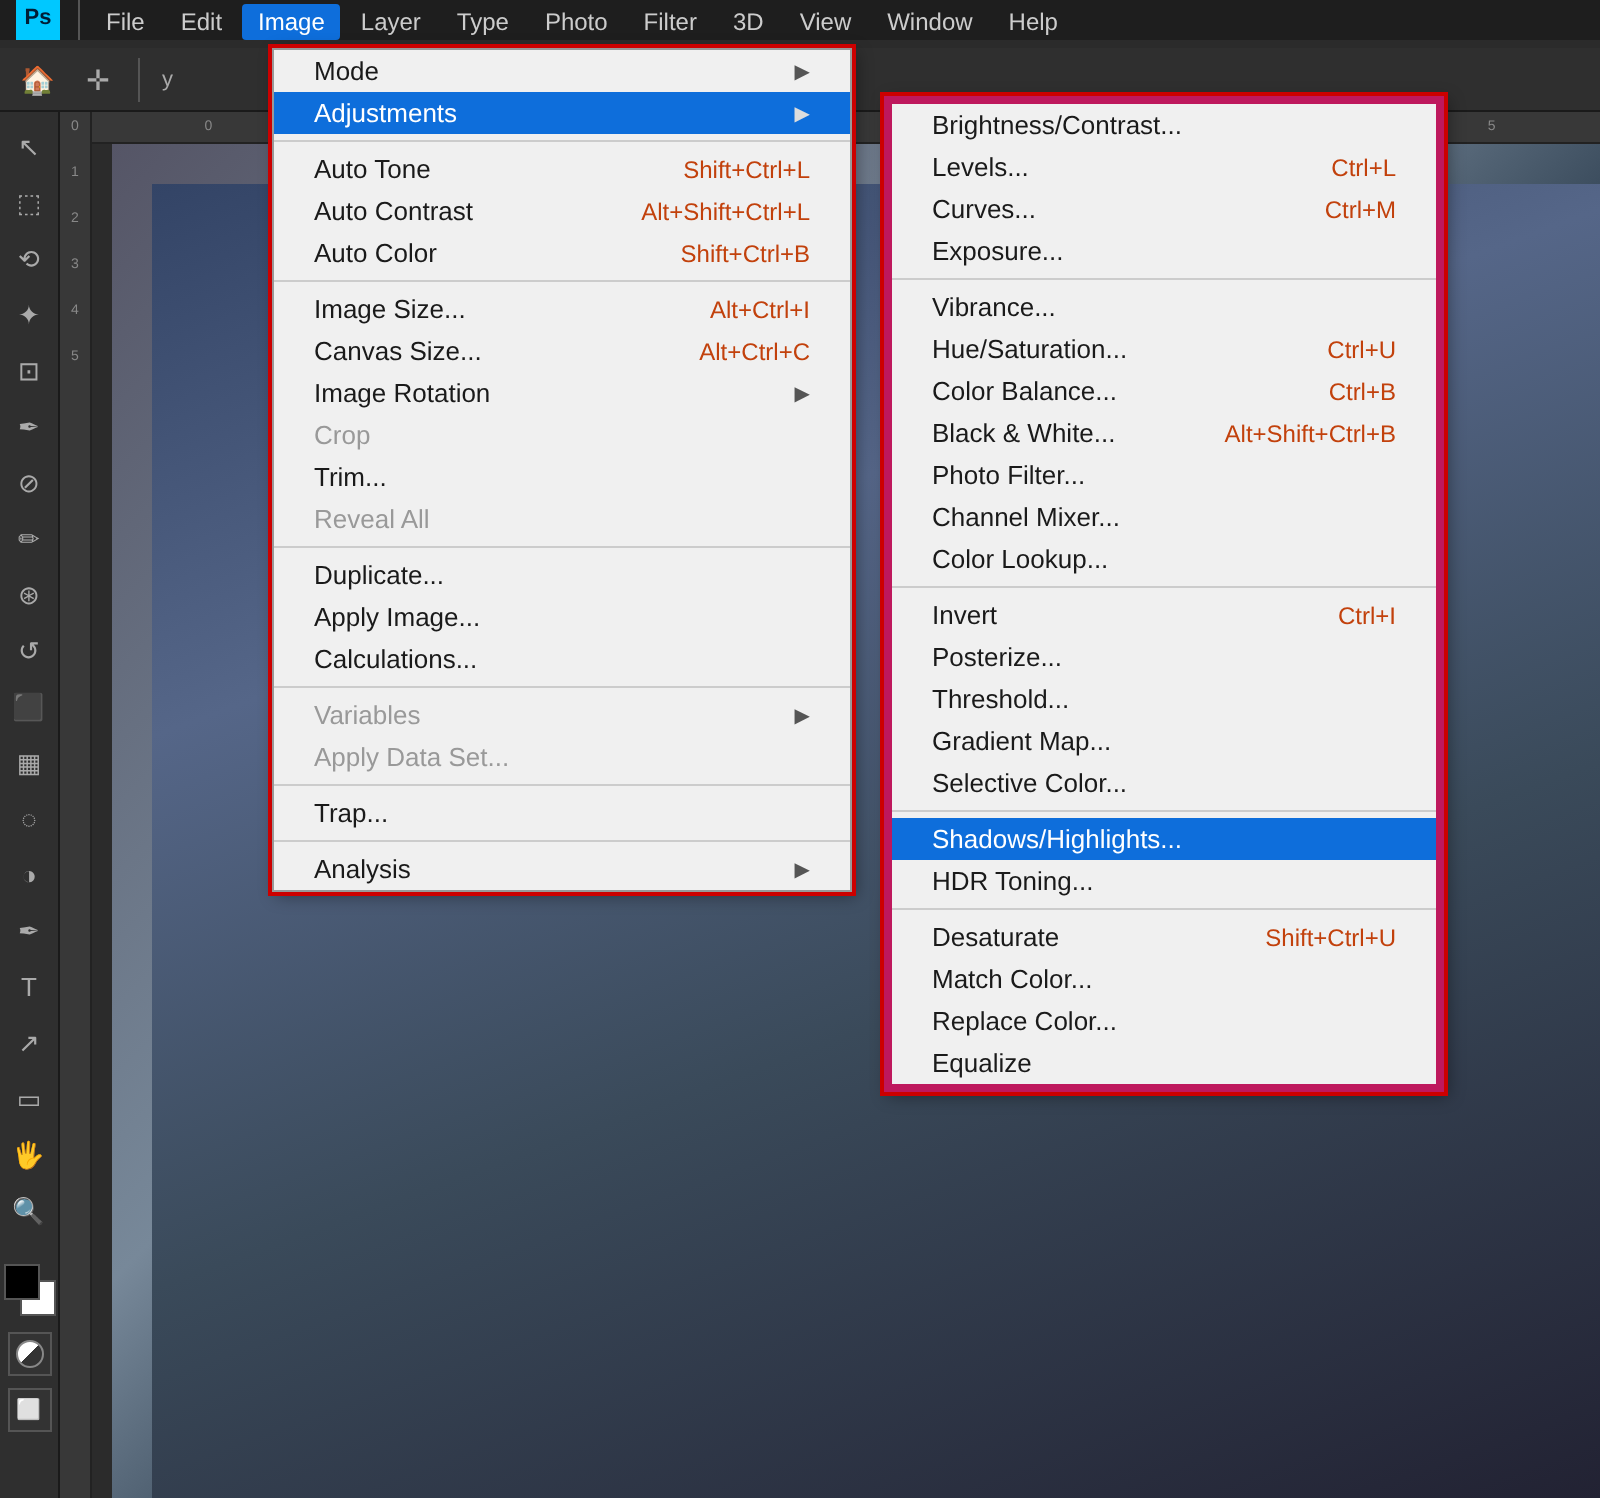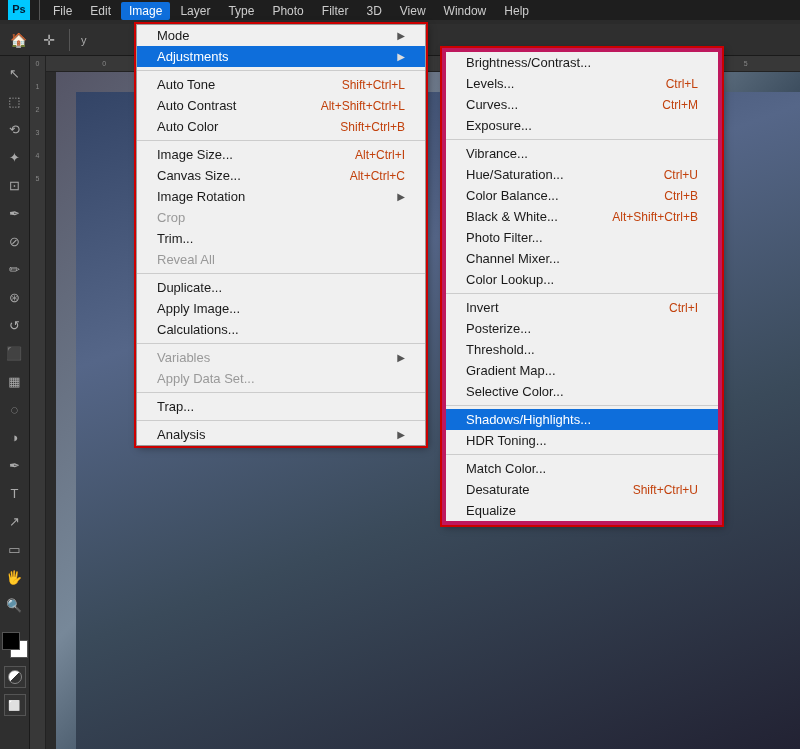--- a/index.html
+++ b/index.html
@@ -473,25 +473,28 @@
       </div>
       <div class="menu-separator"></div>
       <div class="menu-item highlighted">
         <span>Shadows/Highlights...</span>
       </div>
       <div class="menu-item">
         <span>HDR Toning...</span>
       </div>
       <div class="menu-separator"></div>
       <div class="menu-item">
-        <span>Match Color...</span>
-      </div>
-      <div class="menu-item">
         <span>Desaturate</span>
         <span class="menu-item-shortcut">Shift+Ctrl+U</span>
       </div>
       <div class="menu-item">
+        <span>Match Color...</span>
+      </div>
+      <div class="menu-item">
+        <span>Replace Color...</span>
+      </div>
+      <div class="menu-item">
         <span>Equalize</span>
       </div>
     </div>
 
   </div>
 </div>
 
 </body></html>

